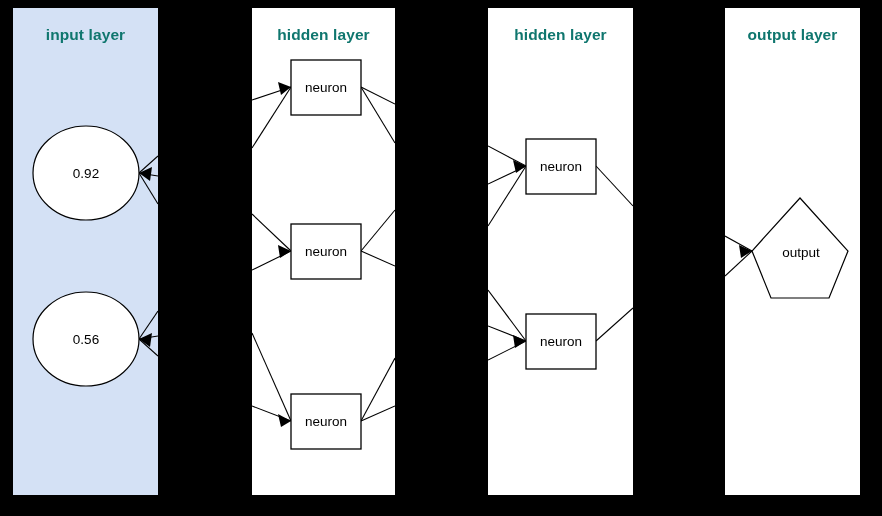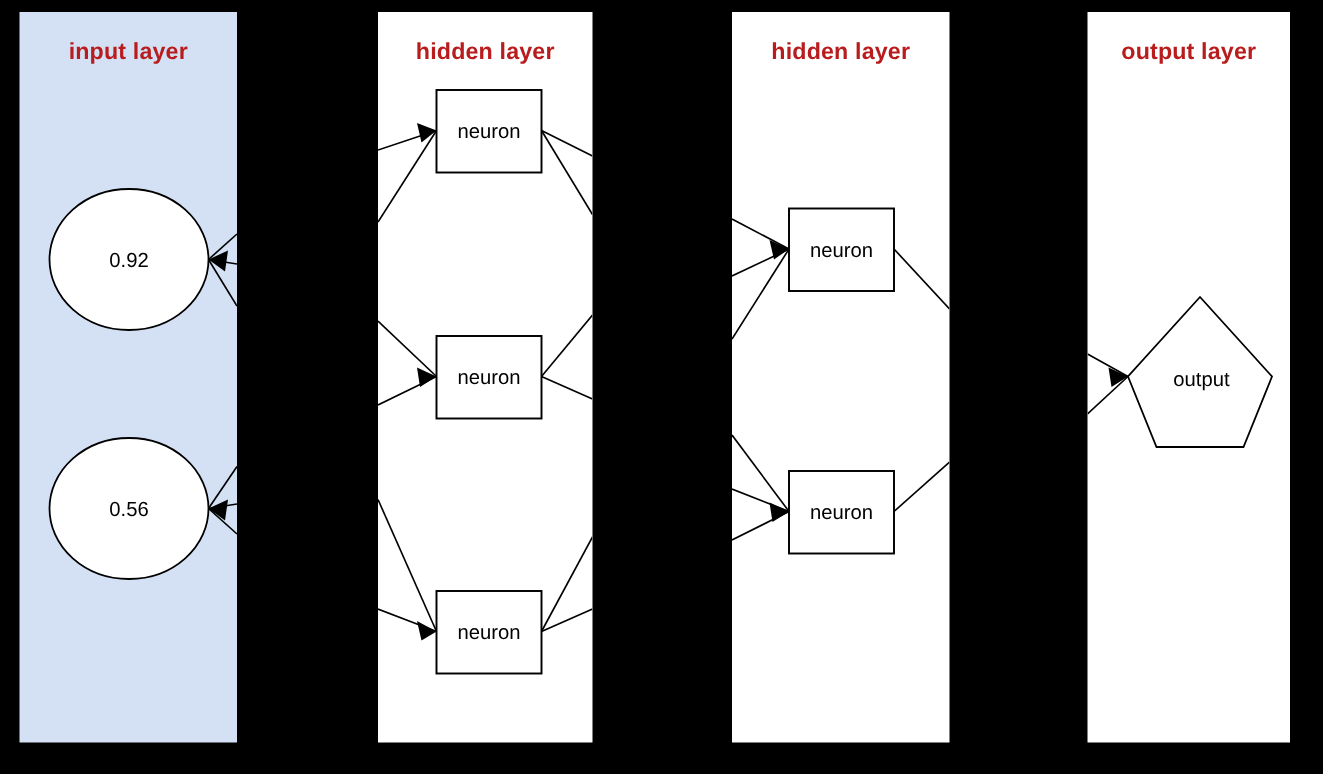--- a/index.html
+++ b/index.html
@@ -26,21 +26,21 @@
     overflow: hidden;
   }
   .layer-title {
     position: absolute;
     top: 18px;
     left: 0;
     right: 0;
     text-align: center;
     font-size: 15.5px;
     font-weight: bold;
-    color: #b91c1c;
+    color: #0f766e;
     letter-spacing: 0.1px;
     white-space: nowrap;
   }
   .layer-svg {
     position: absolute;
     top: 0;
     left: 0;
   }
   .node-label {
     font-family: "Liberation Sans", sans-serif;

